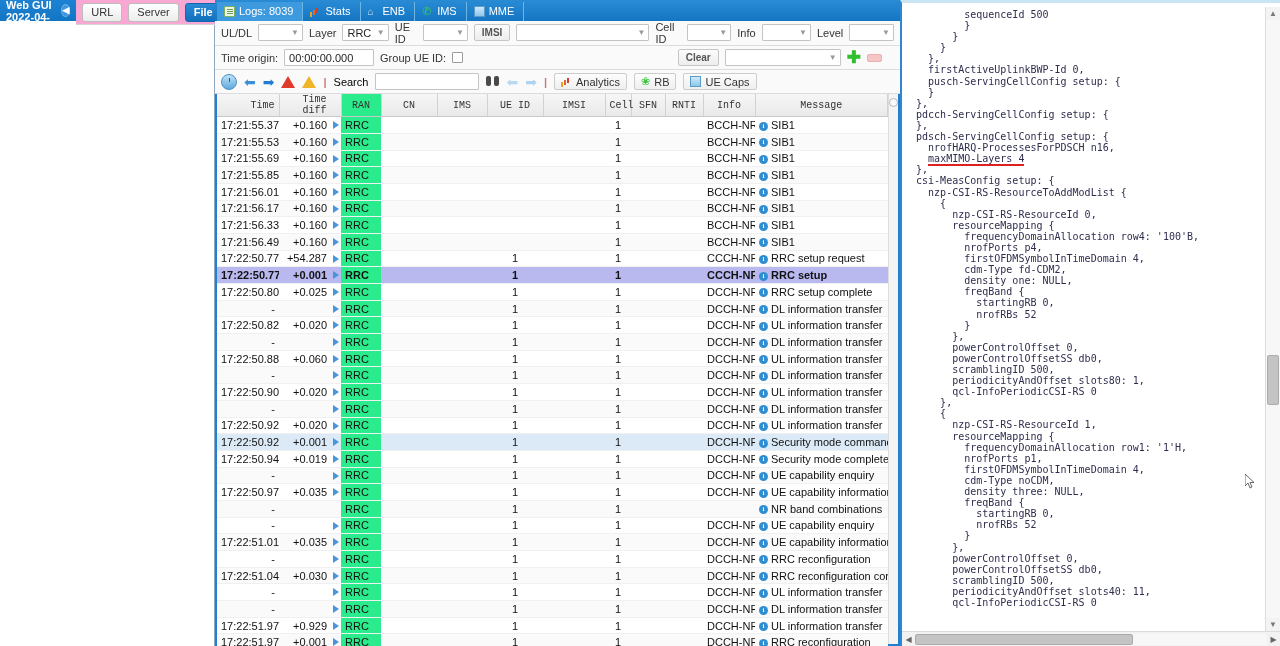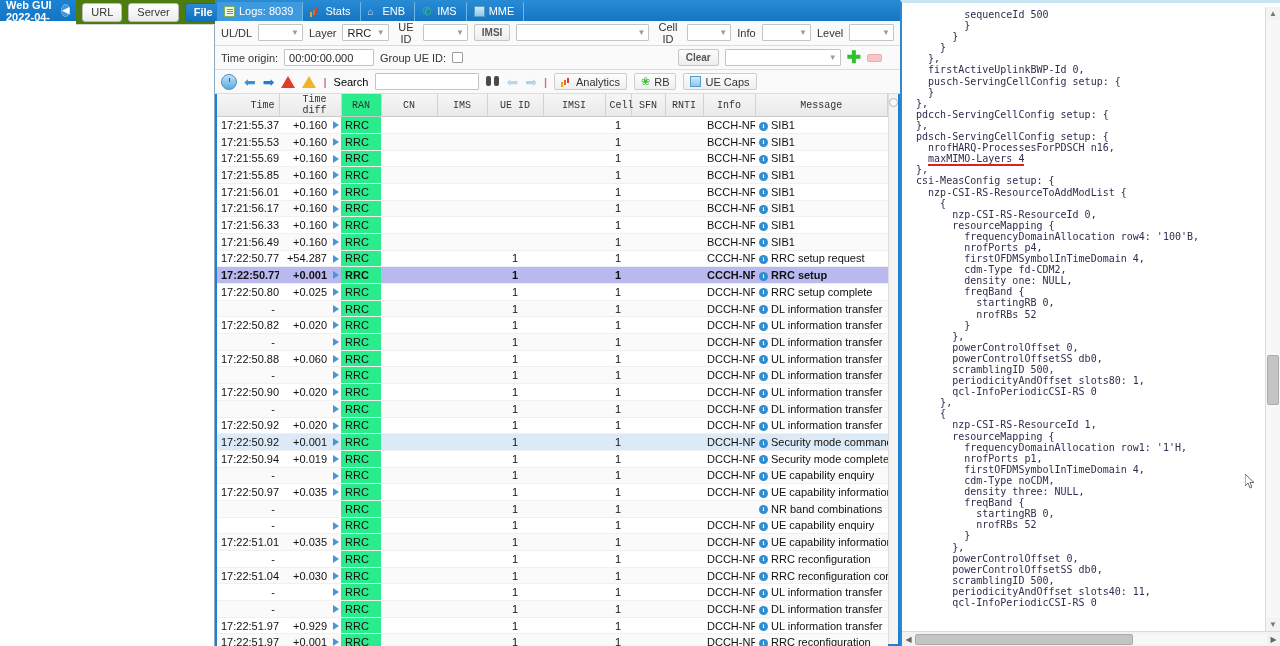--- a/index.html
+++ b/index.html
@@ -33,21 +33,21 @@
   }
   .side-title .collapse {
     width: 13px; height: 13px; border-radius: 50%;
     background: #3f95dd; color:#fff;
     display:flex; align-items:center; justify-content:center;
     font-size: 9px; line-height: 1;
     border: 1px solid #6cb3ea;
   }
   .side-btnrow {
     height: 25px;
-    background: #4d7c0f;
+    background: #f9a8d4;
     border-bottom: 1px solid #d5d5d5;
     display: flex; align-items: center;
     padding: 0 6px; gap: 6px;
   }
   .btn {
     border: 1px solid #bdbdbd;
     background: linear-gradient(#ffffff,#ececec);
     border-radius: 3px;
     padding: 2px 8px;
     font-size: 11px; color: #333;
@@ -124,21 +124,21 @@
   .ico-bars:before{content:"";position:absolute;bottom:0;left:0;width:2px;height:5px;background:#f0a02a;box-shadow:3px -2px 0 0 #e2672a,6px -4px 0 0 #d43f2a;}
   .ico-enb { background:transparent; color:#cfe6f7; font-size:10px; }
   .ico-phone { color:#37cc5a; font-size:11px; line-height:11px; }
   .ico-mme { background:linear-gradient(#cfeafb,#8ec7ea); border:1px solid #5b9cc6; }
 
   .filterbar {
     background: #fafafa; border-bottom: 1px solid #dcdcdc;
     display:flex; align-items:center; gap: 6px;
     height: 25px; padding: 0 6px; font-size: 11px; color:#333;
   }
-  .filterbar .lbl { color:#333;text-align:center; }
+  .filterbar .lbl { color:#333; }
   .sel {
     height: 17px; border: 1px solid #c4c4c4; background:#fff;
     display:flex; align-items:center; justify-content:space-between;
     padding: 0 3px 0 4px; font-size: 11px; color:#222;
     border-radius: 1px; cursor:pointer;
   }
   .sel .cv { overflow:hidden; white-space:nowrap; }
   .sel .carat { color:#9a9a9a; font-size:8px; margin-left:3px; }
   .w-uldl { width: 56px; }
   .w-layer { width: 58px; }

